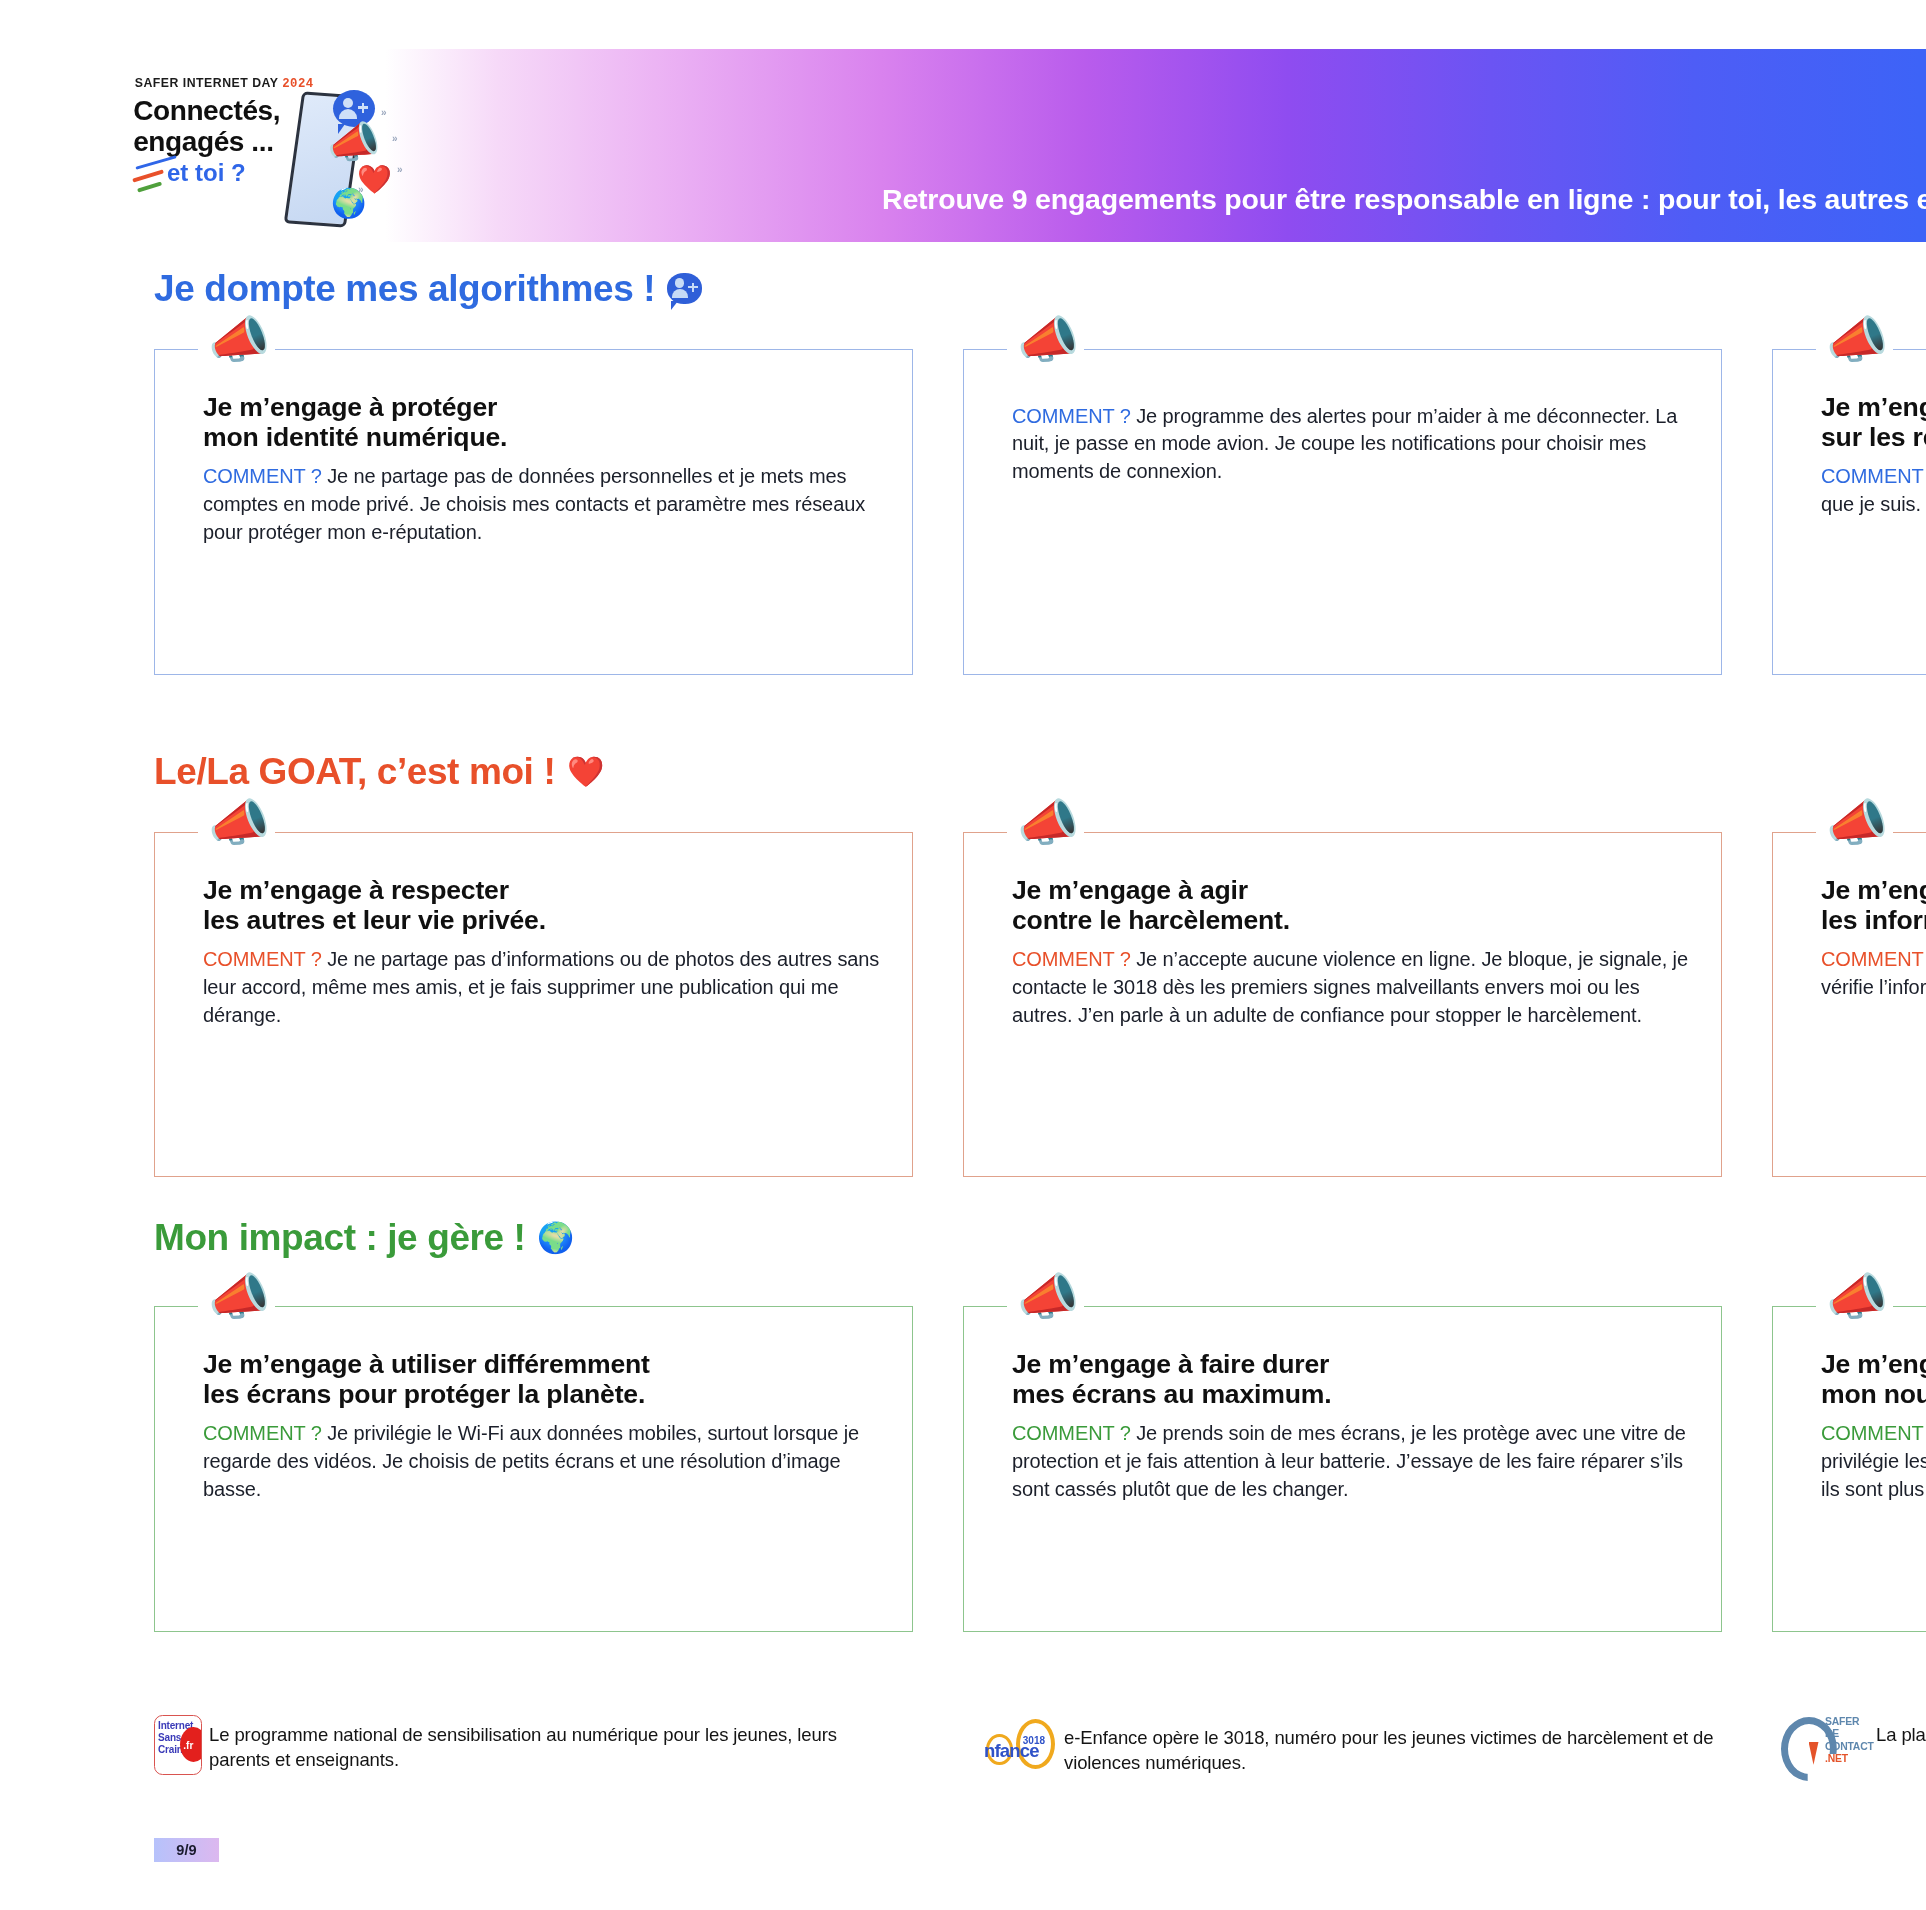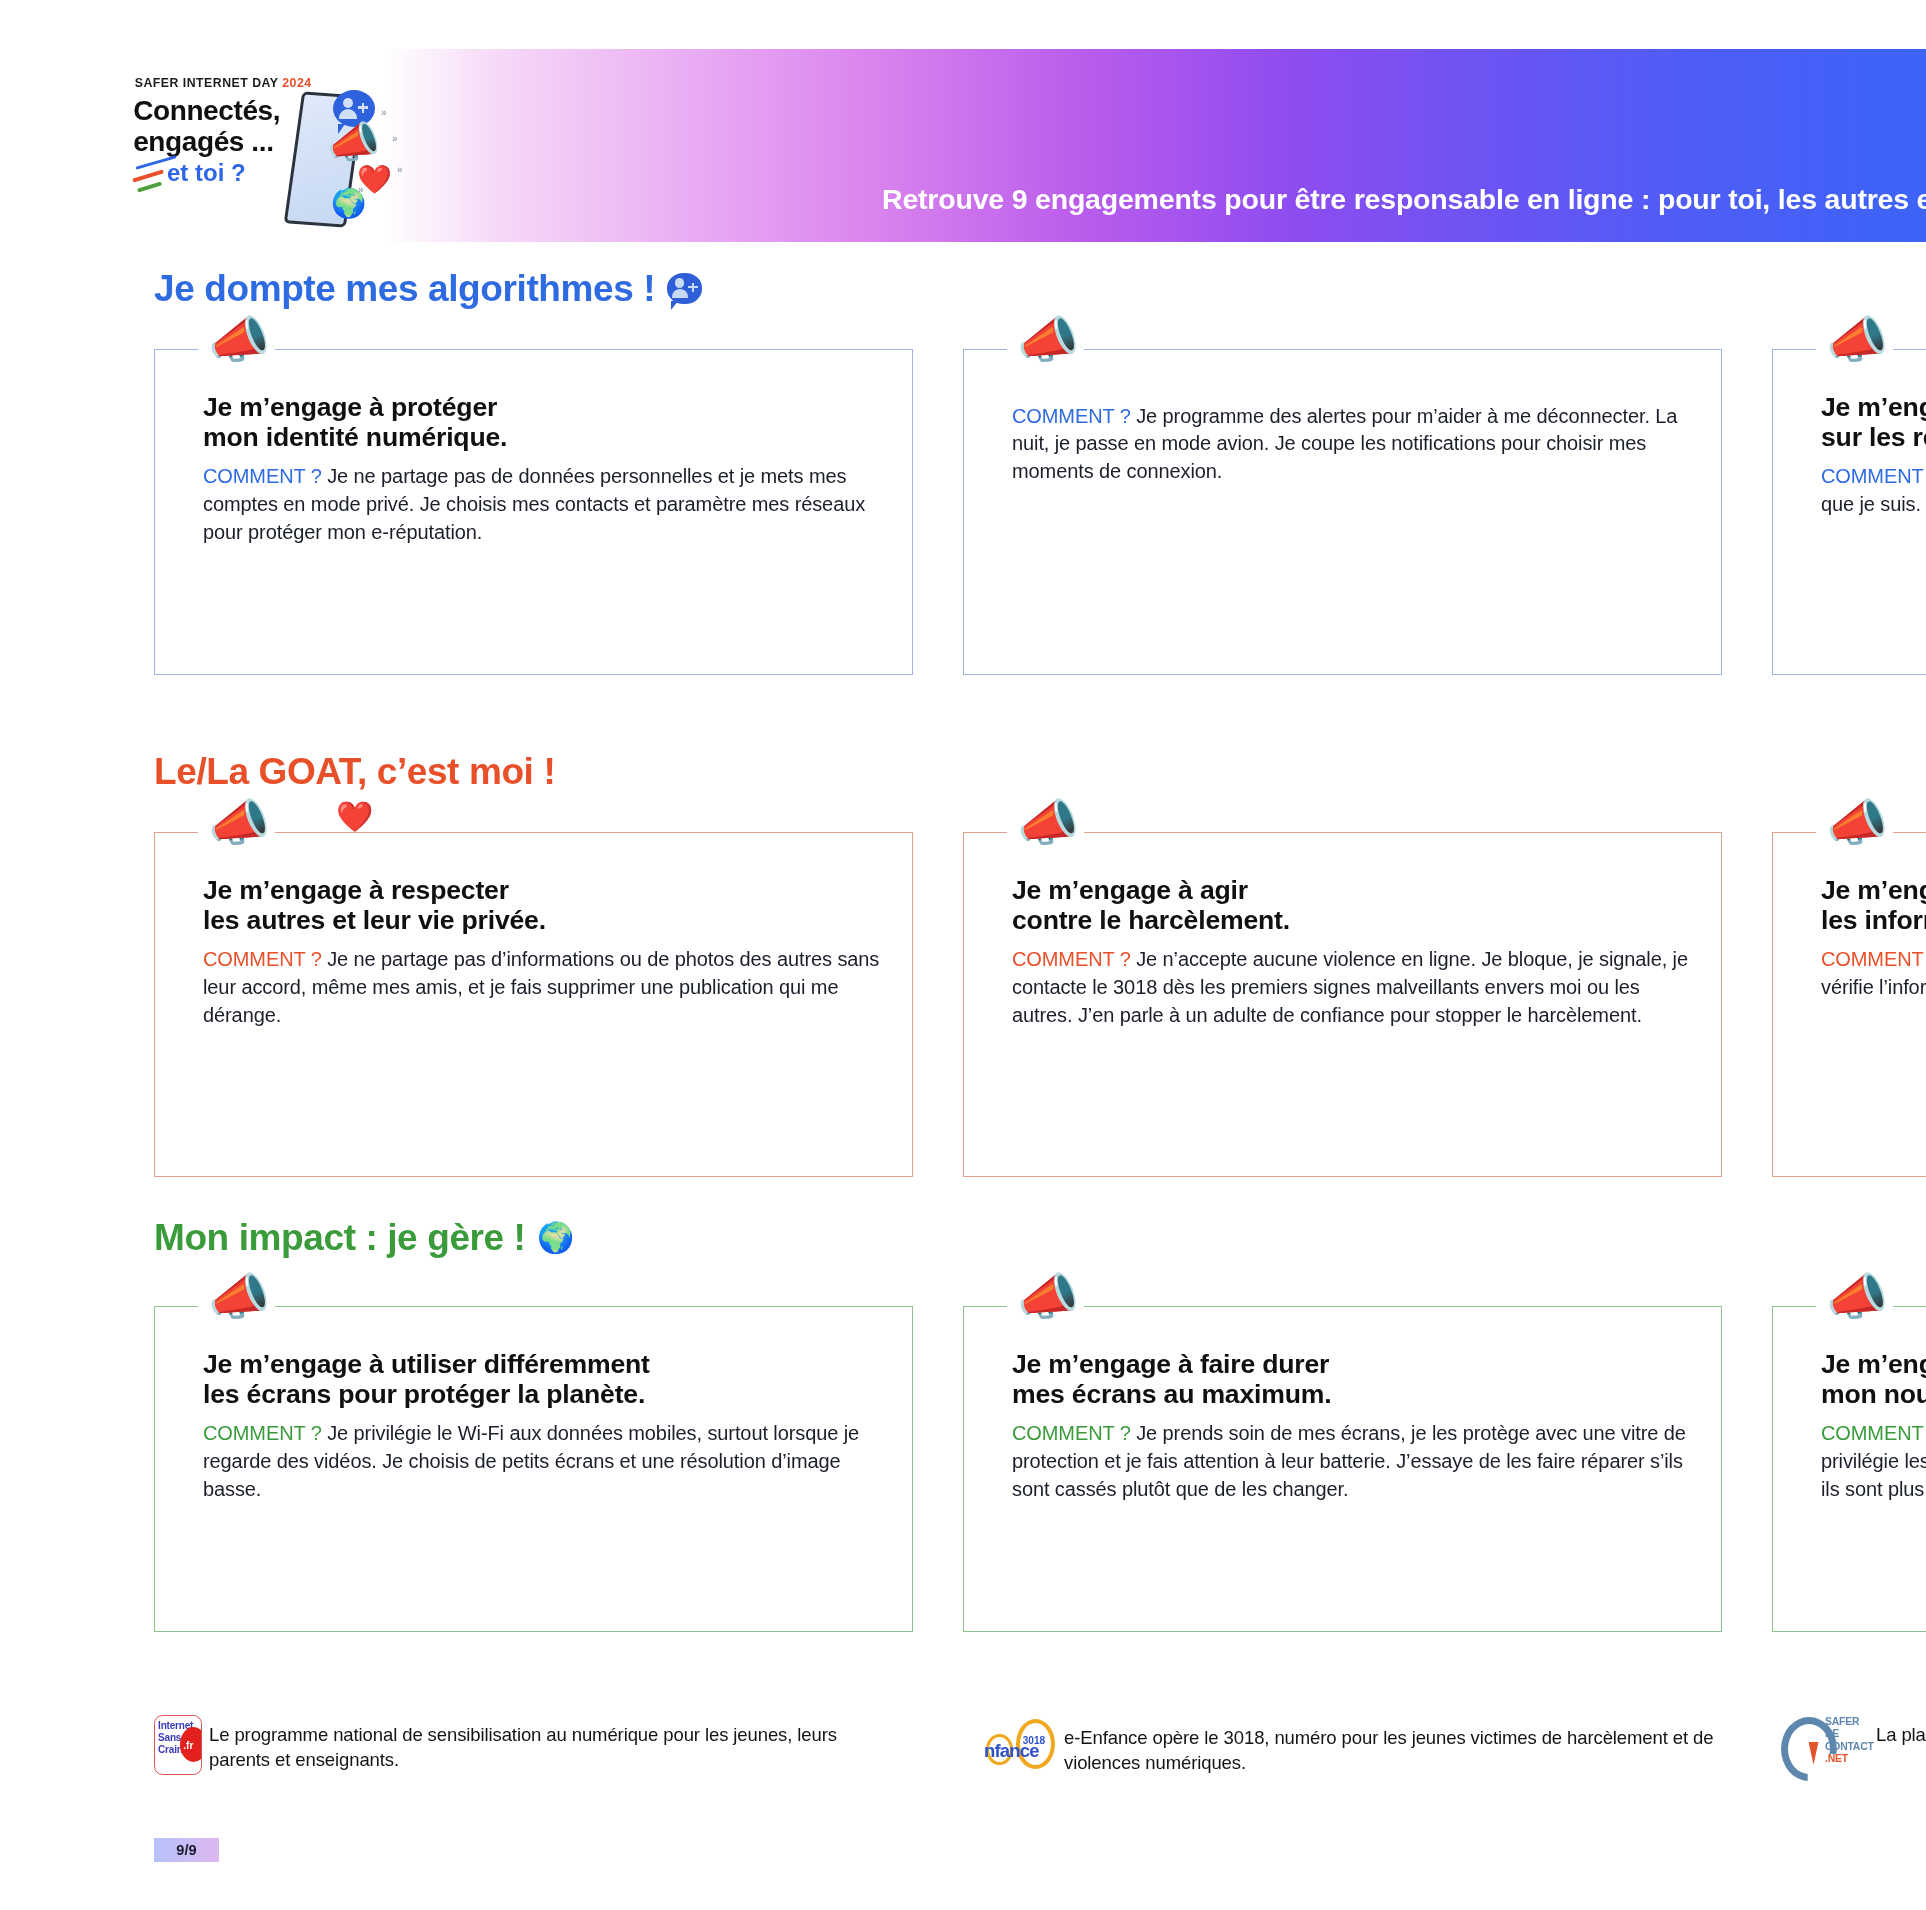--- a/index.html
+++ b/index.html
@@ -43,21 +43,21 @@
   .sid-logo{
     position:absolute;
     left:127px; top:65px;
     width:293px; height:162px;
   }
   .sid-top{
     position:absolute;left:7.7px;top:10.8px;
     font-size:12.3px;font-weight:bold;color:#1c1c1c;
     letter-spacing:0.5px;white-space:nowrap;
   }
-  .sid-top .yr{color:#e8502a;}
+  .sid-top .yr{color:#e8502a;font-family:Liberation Mono, monospace;}
   .sid-l1,.sid-l2{
     position:absolute;left:6.2px;
     font-size:28px;font-weight:bold;color:#101010;
     letter-spacing:-0.4px;white-space:nowrap;
   }
   .sid-l1{top:30px;}
   .sid-l2{top:61px;}
   .sid-l3{
     position:absolute;left:40px;top:94px;
     font-size:24px;font-weight:bold;color:#2f66e8;
@@ -296,21 +296,21 @@
         <div class="frame" style="border-color: rgb(157, 182, 232);"></div>
         <div class="notch"></div>
         <div class="mega">📣</div>
         <div class="inner">
           <h3><span>Je m’engage à surfer</span><br><span>sur les réseaux avec vigilance !</span></h3>
           <p><span class="how" style="color: rgb(47, 107, 224);">COMMENT ? </span><span>Je fais attention à ce que je like et commente, et aux comptes que je suis. Je n’hésite pas à bloquer les contenus dont je ne veux pas !</span></p>
         </div>
       </div>
     </div>
     <div class="section">
-      <div class="sec-head" style="top: 753px; flex-direction: column;">
+      <div class="sec-head" style="top: 753px;">
         <div class="sec-title" style="color: rgb(232, 80, 42);">Le/La GOAT, c’est moi !</div>
         <span class="sec-icon">❤️</span>
       </div>
       <div class="card" style="left: 154px; top: 832px; width: 759px; height: 345px;">
         <div class="frame" style="border-color: rgb(224, 162, 140);"></div>
         <div class="notch"></div>
         <div class="mega">📣</div>
         <div class="inner">
           <h3><span>Je m’engage à respecter</span><br><span>les autres et leur vie privée.</span></h3>
           <p><span class="how" style="color: rgb(232, 80, 42);">COMMENT ? </span><span>Je ne partage pas d’informations ou de photos des autres sans leur accord, même mes amis, et je fais supprimer une publication qui me dérange.</span></p>

